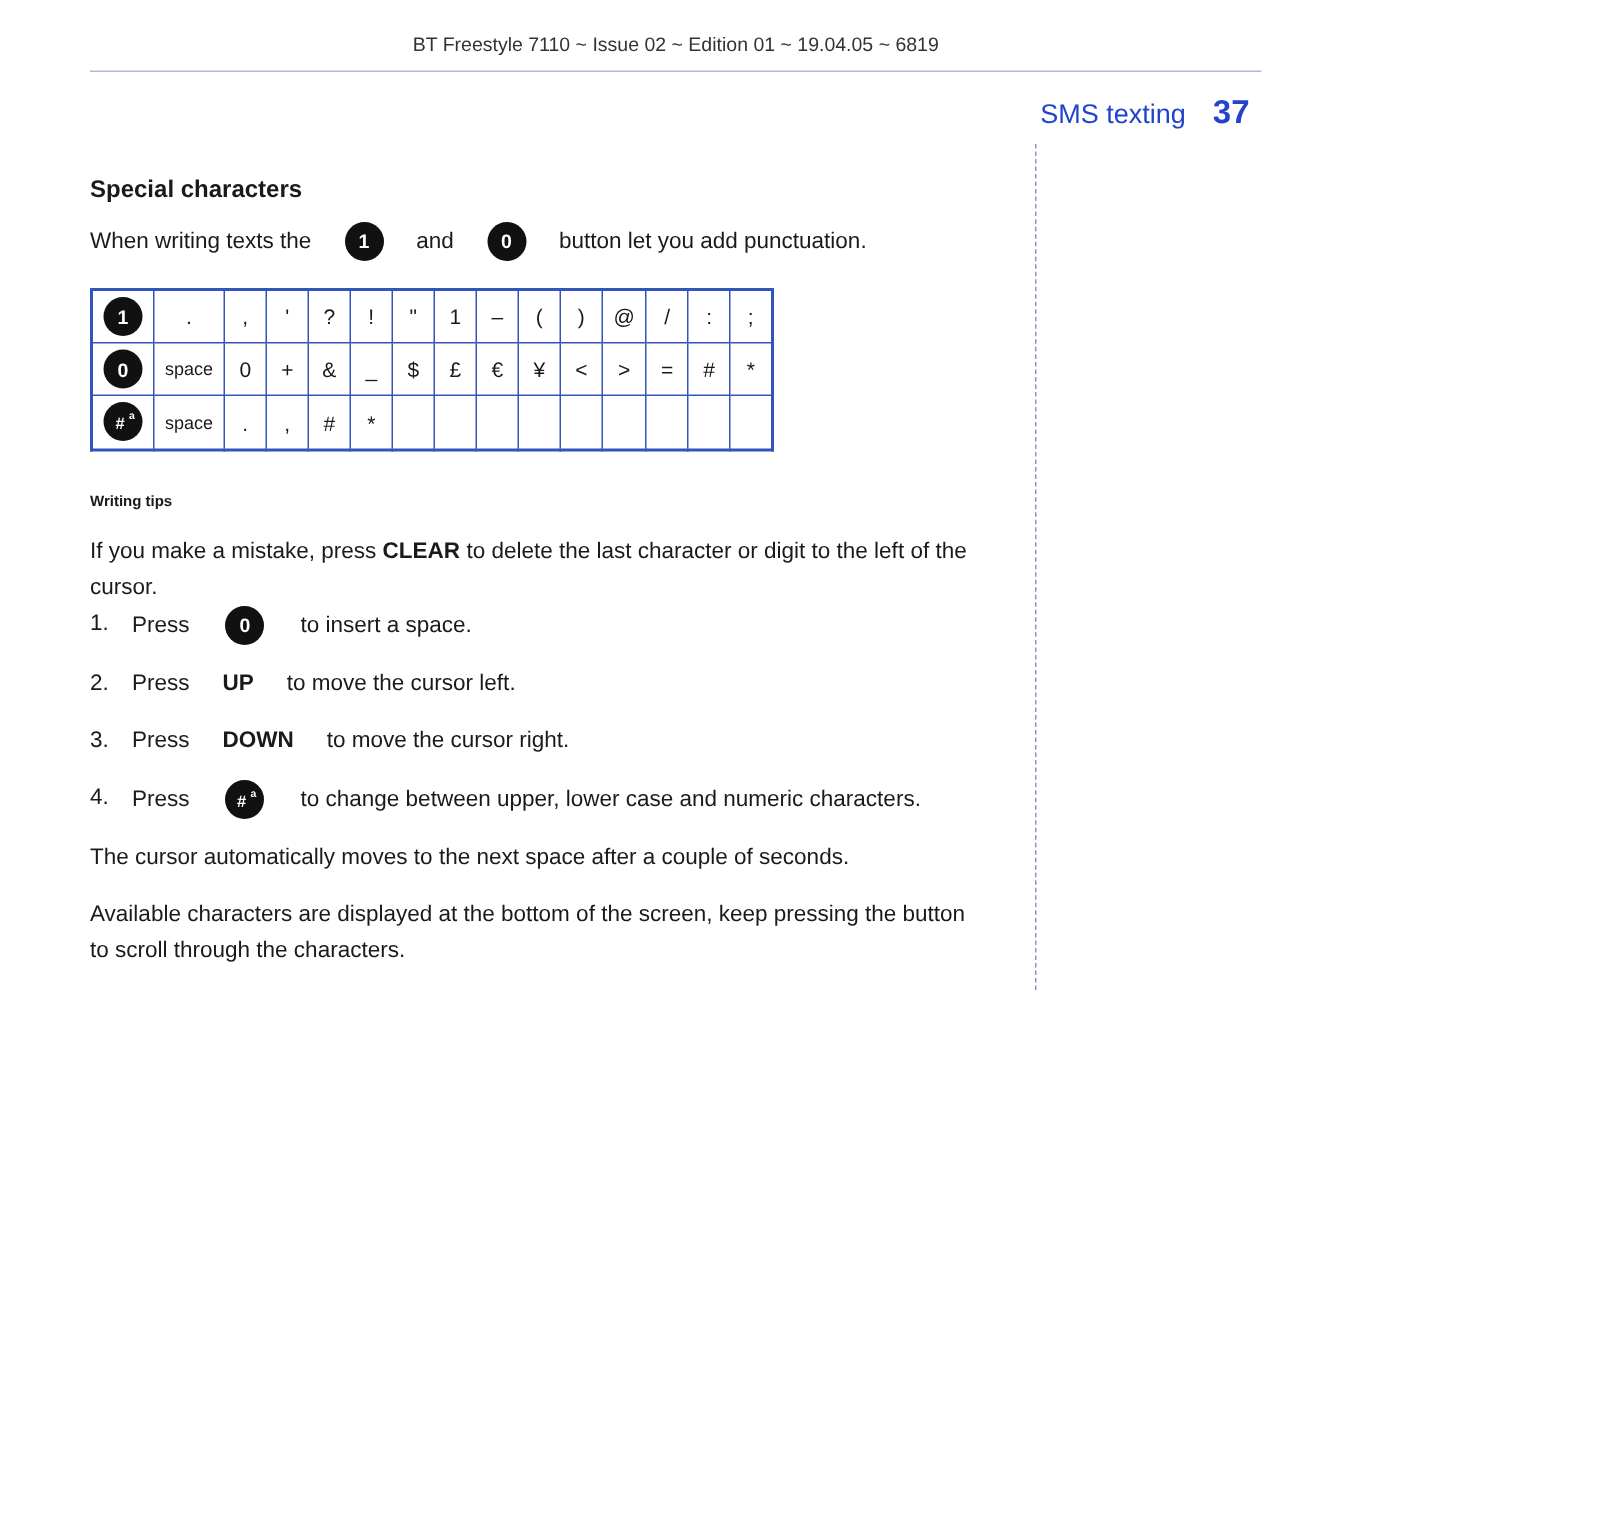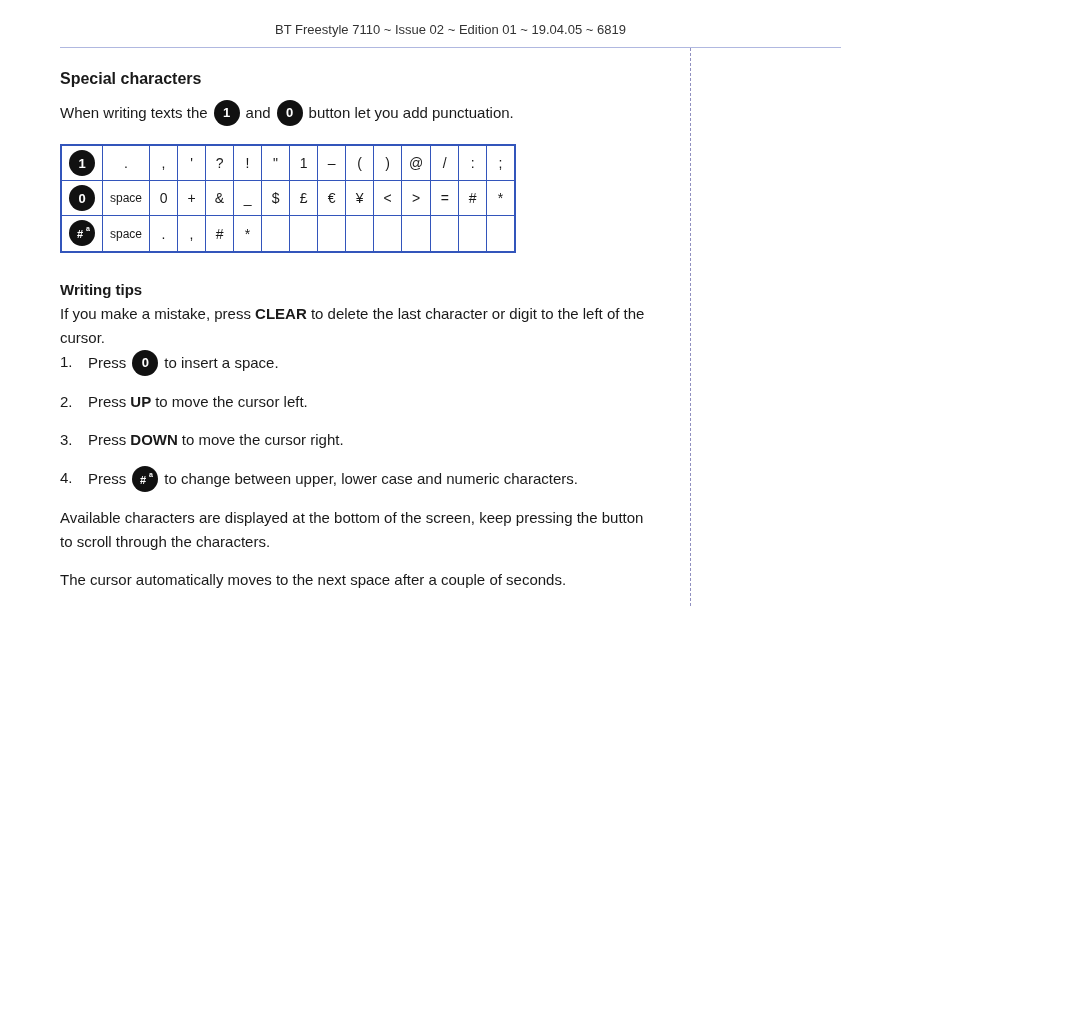--- a/index.html
+++ b/index.html
@@ -76,21 +76,21 @@
       margin: 22px 0 12px 0;
     }
 
     .intro-text {
       font-size: 15px;
       line-height: 1.55;
       margin-bottom: 18px;
       display: flex;
       align-items: center;
       flex-wrap: wrap;
-      gap: 4px;
+      gap: 20px;
     }
 
     .btn-badge {
       display: inline-flex;
       align-items: center;
       justify-content: center;
       background: #111;
       color: #fff;
       border-radius: 50%;
       width: 26px;
@@ -137,23 +137,23 @@
     .chars-table td.key-cell {
       background: #fff;
       padding: 4px 5px;
     }
 
     .writing-tips-section {
       margin-top: 10px;
     }
 
     .tips-heading {
-      font-size: 15px;
-      font-weight: bold;
-      margin-bottom: 4px;
+      font-size: 10px;
+      font-weight: bold;
+      margin-bottom: 16px;
     }
 
     .tips-intro {
       font-size: 15px;
       line-height: 1.6;
       margin-bottom: 0;
     }
 
     .tips-list {
       list-style: none;
@@ -173,41 +173,45 @@
     .list-number {
       font-size: 15px;
       min-width: 22px;
     }
 
     .tip-text {
       flex: 1;
       display: flex;
       align-items: center;
       flex-wrap: wrap;
-      gap: 4px;
+      gap: 22px;
     }
 
     .extra-para {
       font-size: 15px;
       line-height: 1.6;
       margin-top: 14px;
       margin-bottom: 14px;
     }
   </style>
 </head>
 <body>
 
 <div class="page-container">
 
   <div class="header">
     <span>BT Freestyle 7110 ~ Issue 02 ~ Edition 01 ~ 19.04.05 ~ 6819</span>
   </div>
 
   <hr class="top-divider">
 
+  <div class="page-header-row">
+    <span class="section-title-right">SMS texting</span>
+    <span class="page-number">37</span>
+  </div>
 
   <div class="content-area">
     <div class="main-column">
 
       <div class="section">
         <div class="section-heading">Special characters</div>
         <div class="intro-text">
           <span>When writing texts the</span>
           <span class="btn-badge">1</span>
           <span>and</span>
@@ -332,21 +336,21 @@
                   <circle cx="11" cy="11" r="11" fill="#111"></circle>
                   <text x="6" y="16" font-size="11" fill="white" font-family="Arial" font-weight="bold">#</text>
                   <text x="15" y="9" font-size="7" fill="white" font-family="Arial">a</text>
                 </svg>
               </span>
               <span>to change between upper, lower case and numeric characters.</span>
             </span>
           </li>
         </ol>
 
+        <p class="extra-para">The cursor automatically moves to the next space after a couple of seconds.</p>
         <p class="extra-para">Available characters are displayed at the bottom of the screen, keep pressing the button to scroll through the characters.</p>
-        <p class="extra-para">The cursor automatically moves to the next space after a couple of seconds.</p>
       </div>
 
     </div>
 
     <div class="side-column"></div>
   </div>
 </div>
 
 </body></html>

